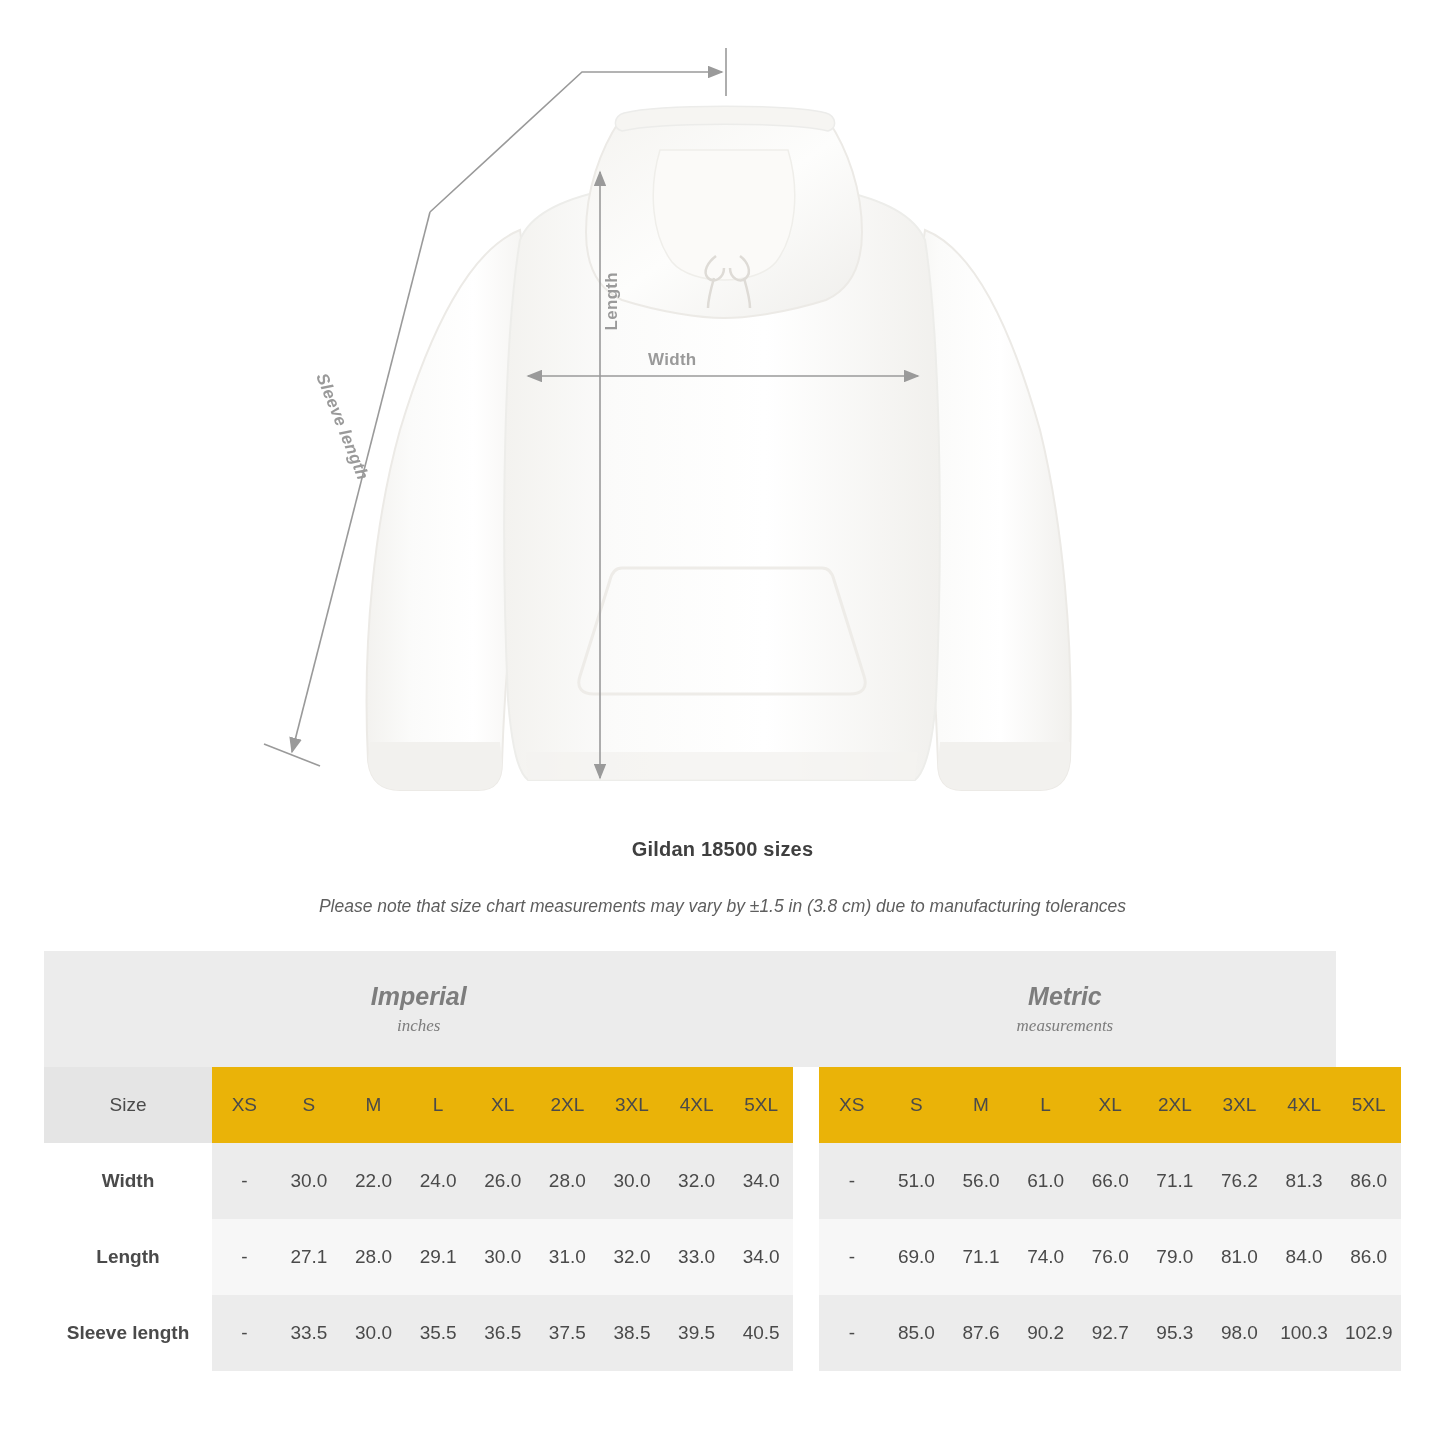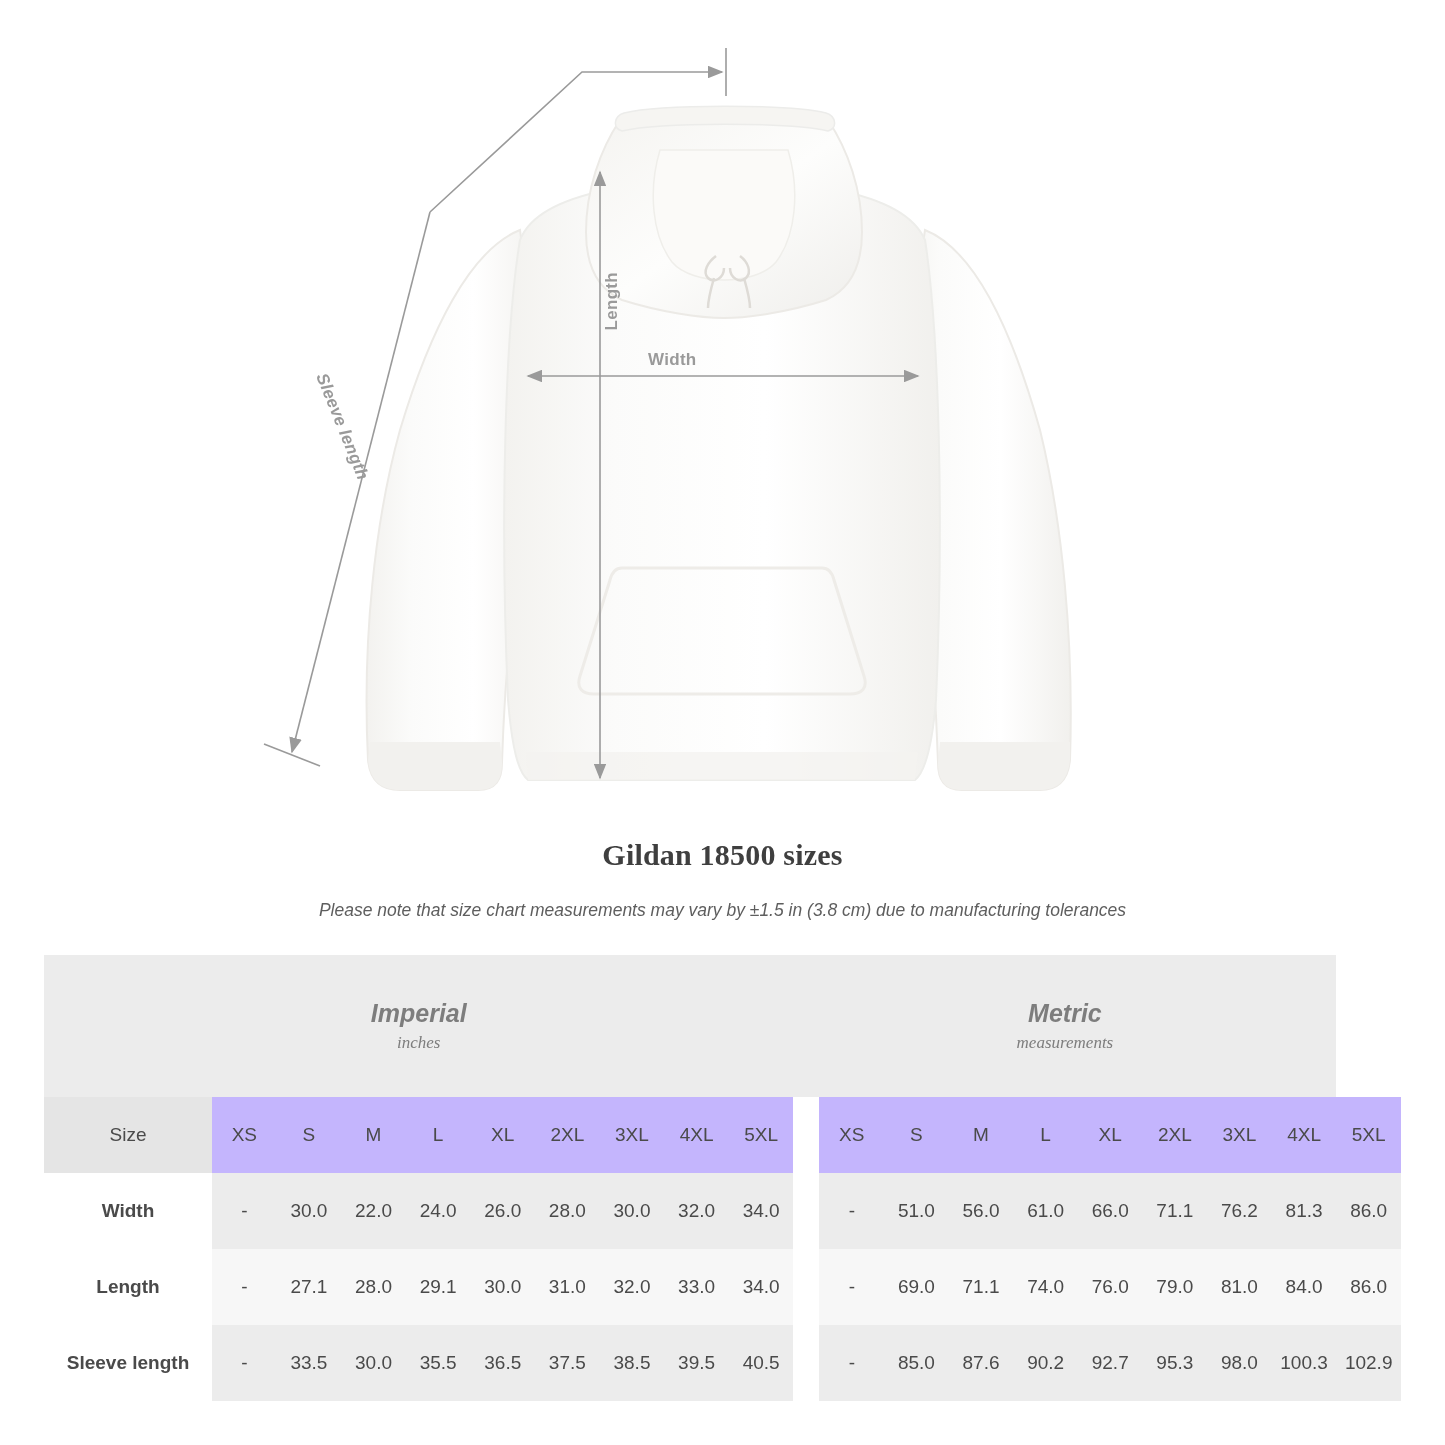--- a/index.html
+++ b/index.html
@@ -58,28 +58,27 @@
     font-style: italic;
     color: #9a9a9a;
   }
 
   
   .title-block {
     text-align: center;
     margin-top: 8px;
   }
   .chart-title {
-    font-size: 30px;
+    font-size: 20px;
     font-weight: bold;
     color: #3f3f3f;
     letter-spacing: 0.2px;
-    font-family: Liberation Serif, serif;
   }
   .chart-subtitle {
-    margin-top: 28px;
+    margin-top: 35px;
     font-size: 17.5px;
     font-style: italic;
     color: #5e5e5e;
   }
 
   
   .table-wrap {
     margin-top: 34px;
     padding: 0 44px;
     box-sizing: border-box;
@@ -95,40 +94,40 @@
     text-align: center;
     vertical-align: middle;
     font-size: 19px;
     color: #4a4a4a;
     font-weight: normal;
     border: none;
   }
   .unit-head td {
     background: #ececec;
     height: 108px;
-    padding: 17px;
+    padding: 4px;
   }
   .unit-name {
     font-size: 25px;
     font-style: italic;
     font-weight: bold;
     color: #7d7d7d;
     line-height: 1.15;
   }
   .unit-sub {
     font-size: 17px;
     font-style: italic;
     color: #7d7d7d;
     margin-top: 6px;
     font-family: Liberation Serif, serif;
   }
 
   .head-row td {
     height: 74px;
-    background: #c4b5fd;
+    background: #eab308;
     font-weight: bold;
     font-size: 19px;
     color: #4a4a4a;
   }
   .head-row td.rowlabel {
     background: #e5e5e5;
   }
   .head-row td.gapcol {
     background: #ffffff;
   }

